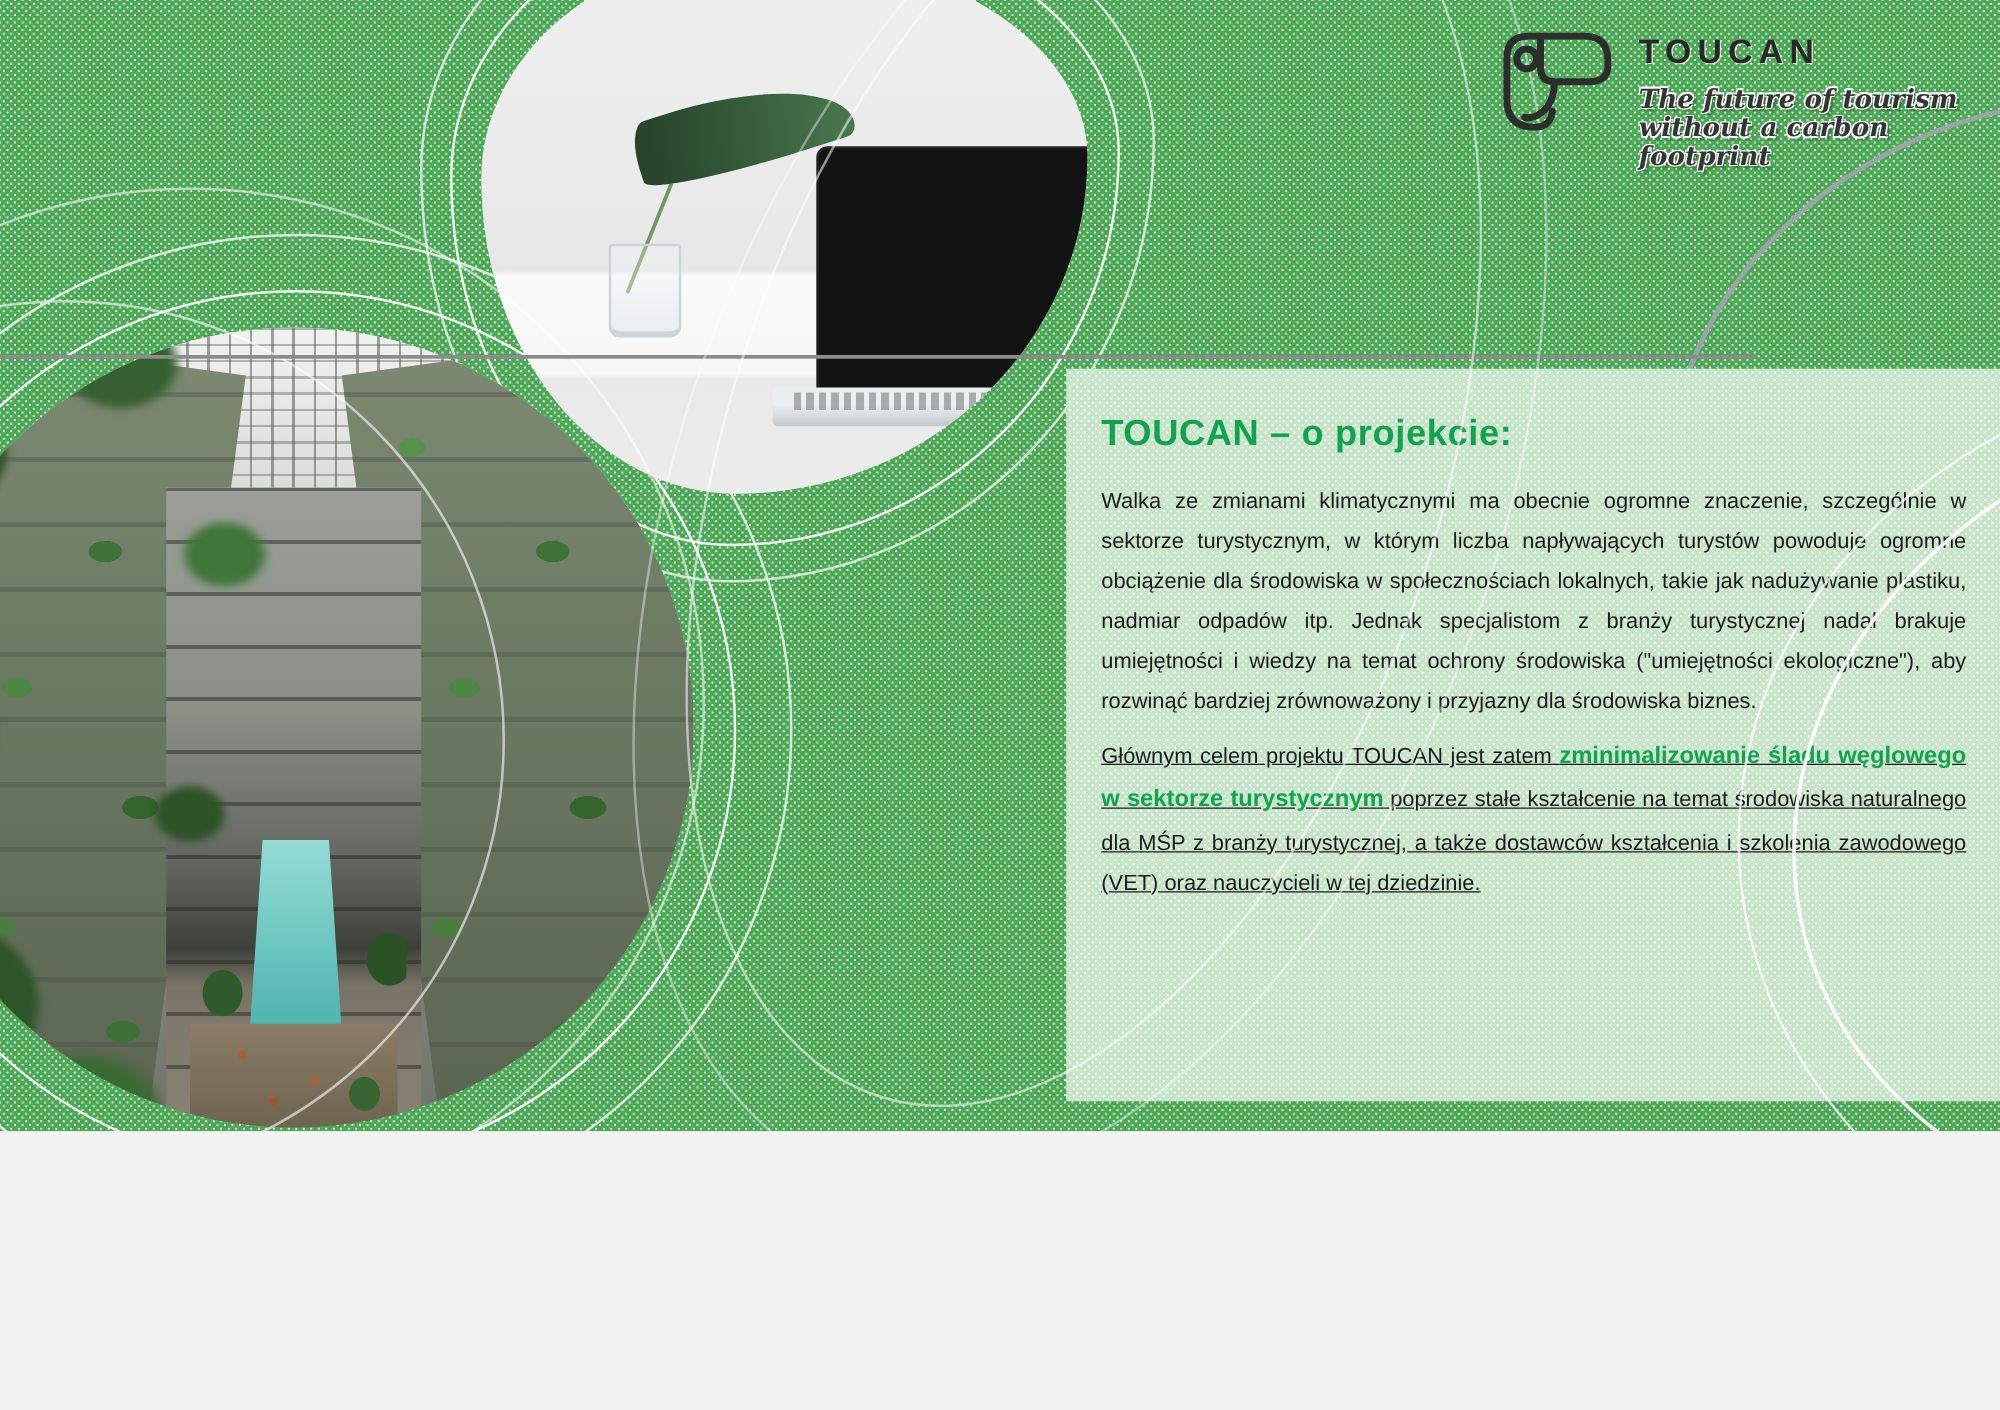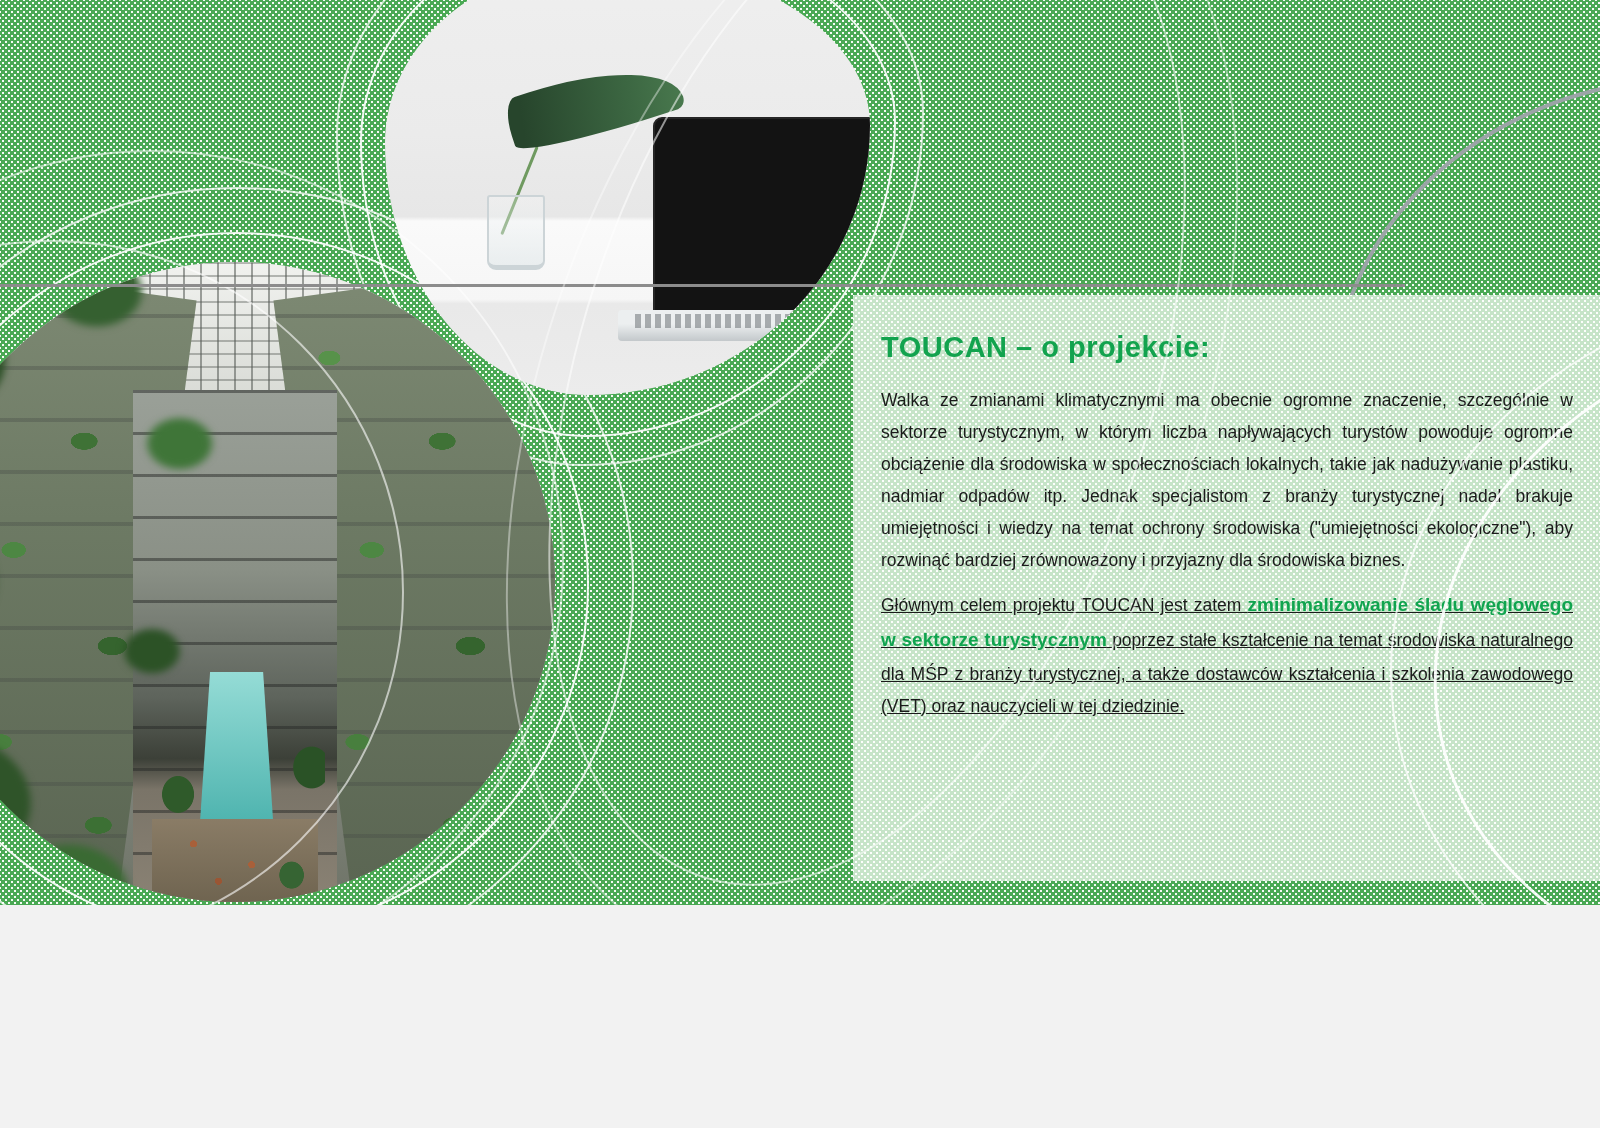--- a/index.html
+++ b/index.html
@@ -163,20 +163,35 @@
         </div>
     </div>
 
     <div class="gray-line"></div>
 
     <div class="arc arc-long1"></div>
     <div class="arc arc-long2"></div>
     <div class="arc arc-white-r1"></div>
     <div class="arc arc-white-r2"></div>
 
+    <div class="logo-block">
+      <svg class="logo-icon" viewBox="0 0 120 120" fill="none" stroke="#2d2d2d" stroke-width="7" stroke-linecap="round" stroke-linejoin="round">
+        <path d="M44 10 H34 Q12 10 12 32 V74 Q12 102 40 102 Q56 102 58 86"></path>
+        <circle cx="32" cy="33" r="10"></circle>
+        <path d="M44 10 H90 Q114 10 114 34 V40 Q114 56 96 56 H60 Q46 56 46 42 V10"></path>
+        <path d="M60 56 Q60 78 46 88 Q38 94 30 92"></path>
+      </svg>
+      <div class="logo-texts">
+        <div class="logo-word">TOUCAN</div>
+        <div class="logo-tagline">
+          <div>The future of tourism</div>
+          <div>without a carbon footprint</div>
+        </div>
+      </div>
+    </div>
 
     <div class="panel">
       <h1 class="panel-heading">TOUCAN – o projekcie:</h1>
       <p class="panel-par"> Walka ze zmianami klimatycznymi ma obecnie ogromne znaczenie, szczególnie w sektorze turystycznym, w którym liczba napływających turystów powoduje ogromne obciążenie dla środowiska w społecznościach lokalnych, takie jak nadużywanie plastiku, nadmiar odpadów itp. Jednak specjalistom z branży turystycznej nadal brakuje umiejętności i wiedzy na temat ochrony środowiska ("umiejętności ekologiczne"), aby rozwinąć bardziej zrównoważony i przyjazny dla środowiska biznes.</p>
       <p class="panel-par"><span> Głównym celem projektu TOUCAN jest zatem </span><span class="hl-green">zminimalizowanie śladu węglowego w sektorze turystycznym</span><span> poprzez stałe kształcenie na temat środowiska naturalnego dla MŚP z branży turystycznej, a także dostawców kształcenia i szkolenia zawodowego (VET) oraz nauczycieli w tej dziedzinie.</span></p>
     </div>
 
   </div>
 
   <div class="footer">

